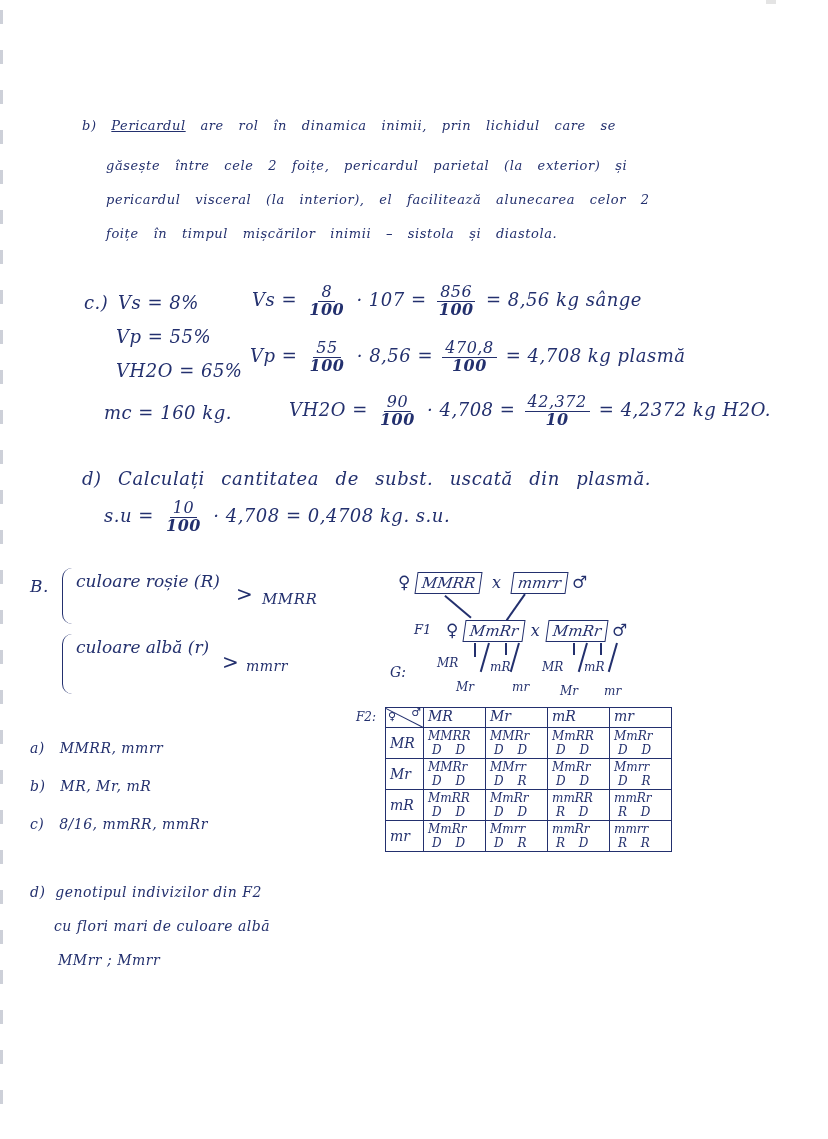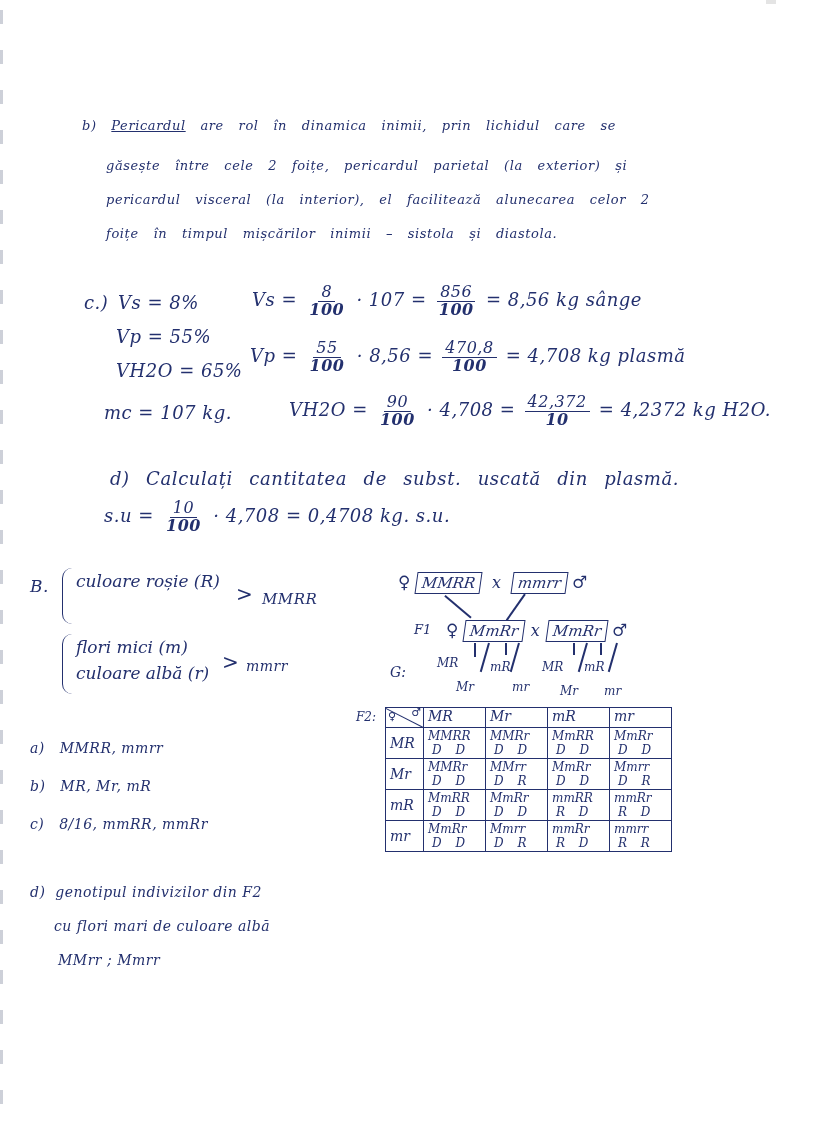--- a/index.html
+++ b/index.html
@@ -72,21 +72,21 @@
   <span>are rol în dinamica inimii, prin lichidul care se</span>
 </div>
 <div class="abs para" style="left:106px; top:158px;">găsește între cele 2 foițe, pericardul parietal (la exterior) și</div>
 <div class="abs para" style="left:106px; top:192px;">pericardul visceral (la interior), el facilitează alunecarea celor 2</div>
 <div class="abs para" style="left:106px; top:226px;">foițe în timpul mișcărilor inimii – sistola și diastola.</div>
 
 <div class="abs math" style="left:84px; top:292px;">c.)</div>
 <div class="abs math" style="left:118px; top:292px;">Vs = 8%</div>
 <div class="abs math" style="left:116px; top:326px;">Vp = 55%</div>
 <div class="abs math" style="left:116px; top:360px;">VH2O = 65%</div>
-<div class="abs math" style="left:104px; top:402px;">mc = 107 kg.</div>
+<div class="abs math" style="left:104px; top:402px;">mc = 160 kg.</div>
 
 <div class="abs math" style="left:252px; top:284px;">
   <span>Vs =</span>
   <span class="frac">
       <span class="num">8</span>
       <span class="den">100</span>
     </span>
   <span>· 107 =</span>
   <span class="frac">
       <span class="num">856</span>
@@ -114,21 +114,21 @@
       <span class="den">100</span>
     </span>
   <span>· 4,708 =</span>
   <span class="frac">
       <span class="num">42,372</span>
       <span class="den">10</span>
     </span>
   <span>= 4,2372 kg H2O.</span>
 </div>
 
-<div class="abs para" style="left:82px; top:468px; font-size:18px;margin-left:28px;">
+<div class="abs para" style="left:82px; top:468px; font-size:18px;">
   <span>d)</span>
   <span>Calculați cantitatea de subst. uscată din plasmă.</span>
 </div>
 <div class="abs math" style="left:104px; top:500px;">
   <span>s.u =</span>
   <span class="frac">
       <span class="num">10</span>
       <span class="den">100</span>
     </span>
   <span>· 4,708 =</span>
@@ -139,21 +139,20 @@
 
 <div class="brace-block" style="left:62px; top:568px; width:180px; height:56px;">
   <div class="brace"></div>
   <div class="brace-line">culoare roșie (R)</div>
 </div>
 <div class="abs" style="left:236px; top:582px; font-size:20px; font-style:normal;">&gt;</div>
 <div class="abs math" style="left:262px; top:590px; font-size:15px;">MMRR</div>
 
 <div class="brace-block" style="left:62px; top:634px; width:180px; height:60px;">
   <div class="brace"></div>
-  <div class="brace-line">flori mici (m)</div>
   <div class="brace-line">culoare albă (r)</div>
 </div>
 <div class="abs" style="left:222px; top:650px; font-size:20px; font-style:normal;">&gt;</div>
 <div class="abs math" style="left:246px; top:658px; font-size:14px;">mmrr</div>
 
 <div class="abs list" style="left:30px; top:740px;">
   <span>a)</span>&nbsp;&nbsp;
   <span>MMRR, mmrr</span>
 </div>
 <div class="abs list" style="left:30px; top:778px;">

